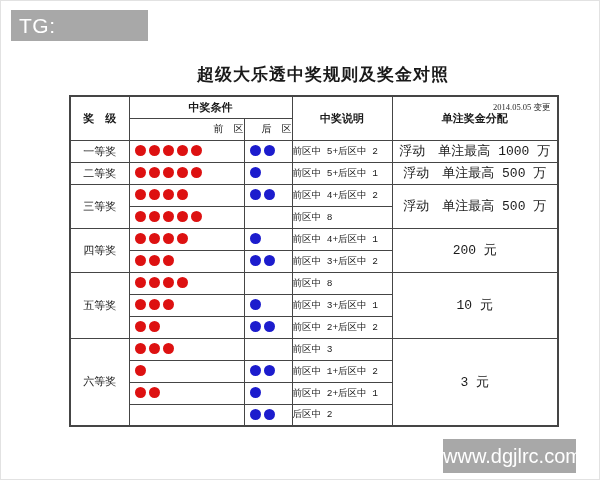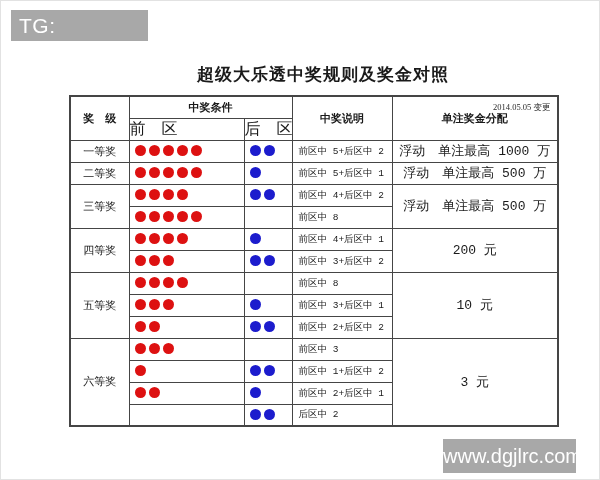--- a/index.html
+++ b/index.html
@@ -48,24 +48,24 @@
     border: 2px solid var(--border, #454545);
   }
   .prize-table th, .prize-table td {
     border: 1px solid var(--border, #454545);
     vertical-align: middle;
     overflow: hidden; white-space: nowrap; font-family: Liberation Mono, monospace;
   }
   .prize-table thead tr { height: 22px; }
   .prize-table tbody tr { height: 22px; }
   th.main { font-size: 11px; font-weight: bold; text-align: center; }
-  tr.subhead th { font-size: 16px; font-weight: normal; text-align: left; }
+  tr.subhead th { font-size: 10px; font-weight: normal; text-align: right; }
   td.level { font-size: 11px; text-align: center; margin-top: 30px; }
   td.front, td.back { text-align: left; padding-left: 5px; }
-  td.desc { font-size: 9.5px; text-align: left; padding-left: 6px; }
+  td.desc { font-size: 9.5px; text-align: left; }
   td.prize { font-size: 13px; text-align: center; }
   .dot {
     display: inline-block; width: 11px; height: 11px;
     border-radius: 50%; margin-right: 3px; vertical-align: middle;
   }
   .dot.front { background: var(--front-dot, #dd1111); }
   .dot.back  { background: var(--back-dot, #1c1ccd); }
   
   .site-badge {
     position: absolute; left: 442px; top: 438px;

